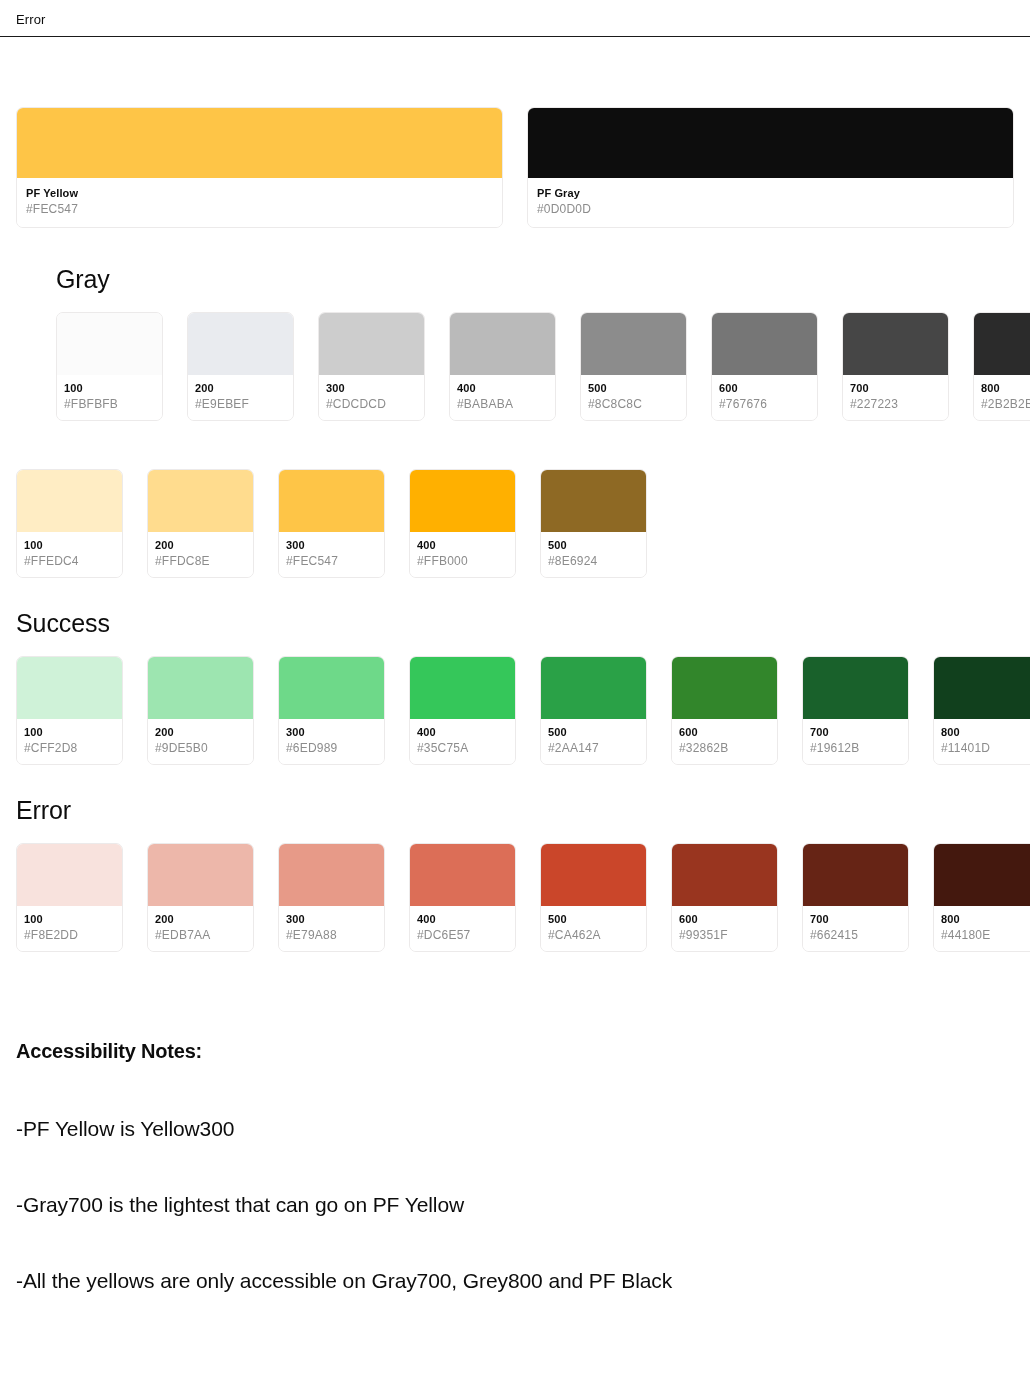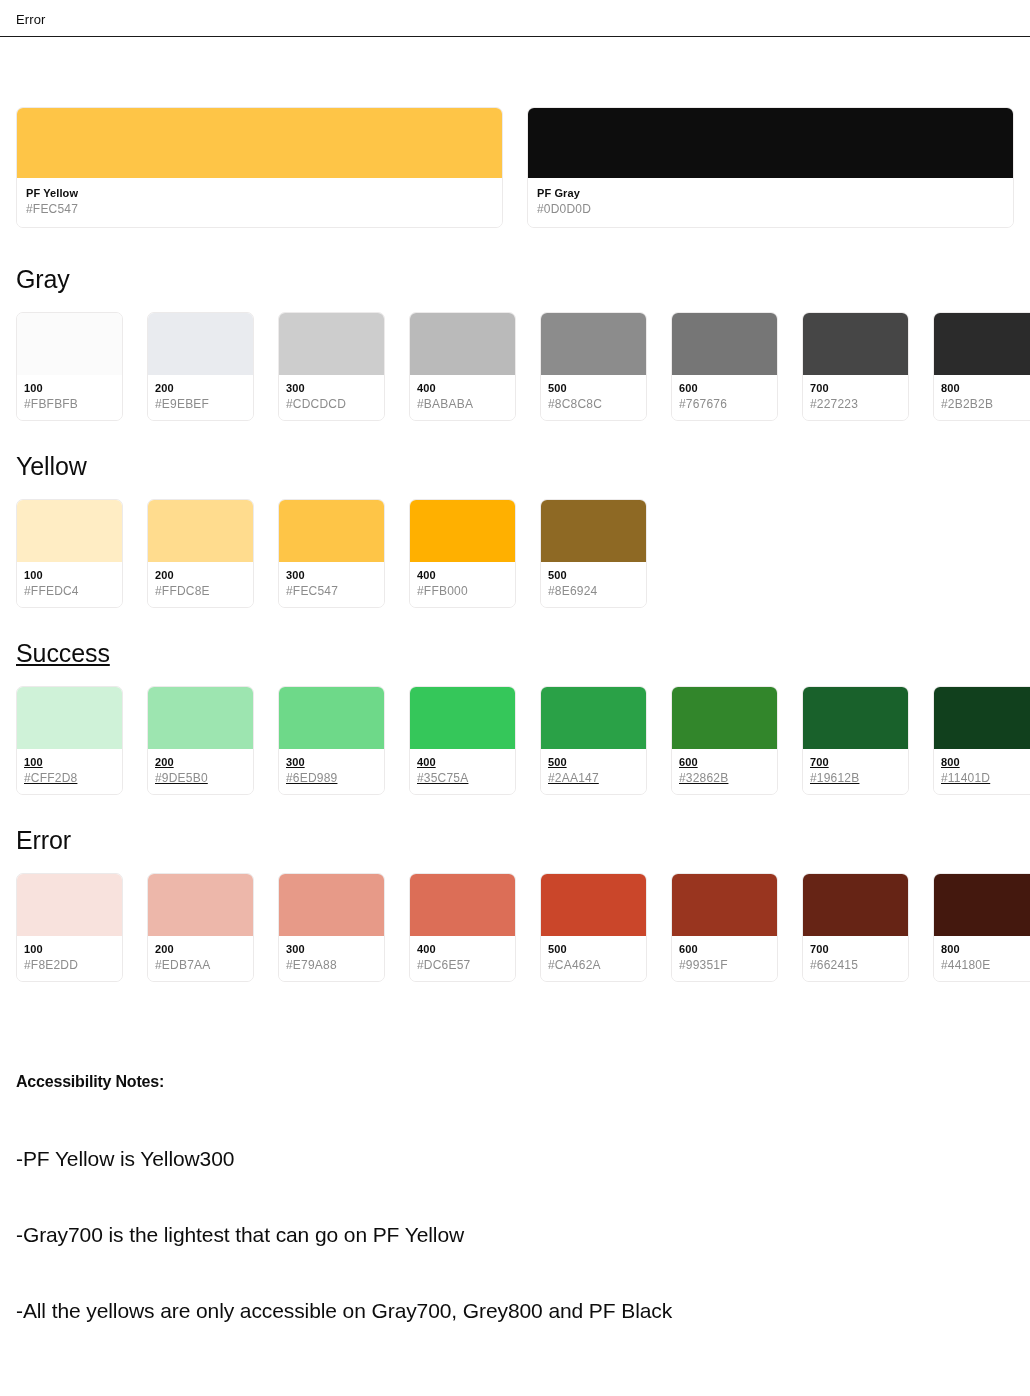--- a/index.html
+++ b/index.html
@@ -48,23 +48,23 @@
     line-height: 30px;
     font-weight: 400;
     color: #0d0d0d;
     margin: 0;
     padding: 0;
     letter-spacing: -0.1px;
   }
 
   
   .sec-primary  { padding-top: 52px; }
-  .sec-gray     { padding-top: 36px; }
+  .sec-gray     { padding-top: 36px; margin-left: 40px; }
   .sec-yellow   { padding-top: 30px; }
-  .sec-success  { padding-top: 30px; text-decoration: underline; }
+  .sec-success  { padding-top: 30px; }
   .sec-error    { padding-top: 30px; }
 
   .swatch-row {
     display: flex;
     flex-wrap: nowrap;
     gap: 24px;
     margin-top: 18px;
   }
   .swatch-row.primary-row { gap: 24px; }
 
@@ -110,21 +110,21 @@
     color: #8c8c8c;
     margin-top: 1px;
     letter-spacing: .2px;
   }
 
   
   .notes {
     padding-top: 86px;
   }
   .notes-title {
-    font-size: 16px;
+    font-size: 20px;
     line-height: 27px;
     font-weight: 700;
     color: #0d0d0d;
     margin: 0;
     letter-spacing: -0.2px;
   }
   .note-line {
     font-size: 21px;
     line-height: 25px;
     font-weight: 400;
@@ -218,21 +218,20 @@
           <div class="swatch-chip" style="background: rgb(43, 43, 43);"></div>
           <div class="swatch-meta">
             <div class="swatch-name">800</div>
             <div class="swatch-hex">#2B2B2B</div>
           </div>
         </div>
       </div>
   </div>
 
   <div class="section sec-yellow">
-    <h2 class="section-title">Yellow</h2>
     <div class="swatch-row">
         <div class="swatch">
           <div class="swatch-chip" style="background: rgb(255, 237, 196);"></div>
           <div class="swatch-meta">
             <div class="swatch-name">100</div>
             <div class="swatch-hex">#FFEDC4</div>
           </div>
         </div>
         <div class="swatch">
           <div class="swatch-chip" style="background: rgb(255, 220, 142);"></div>

